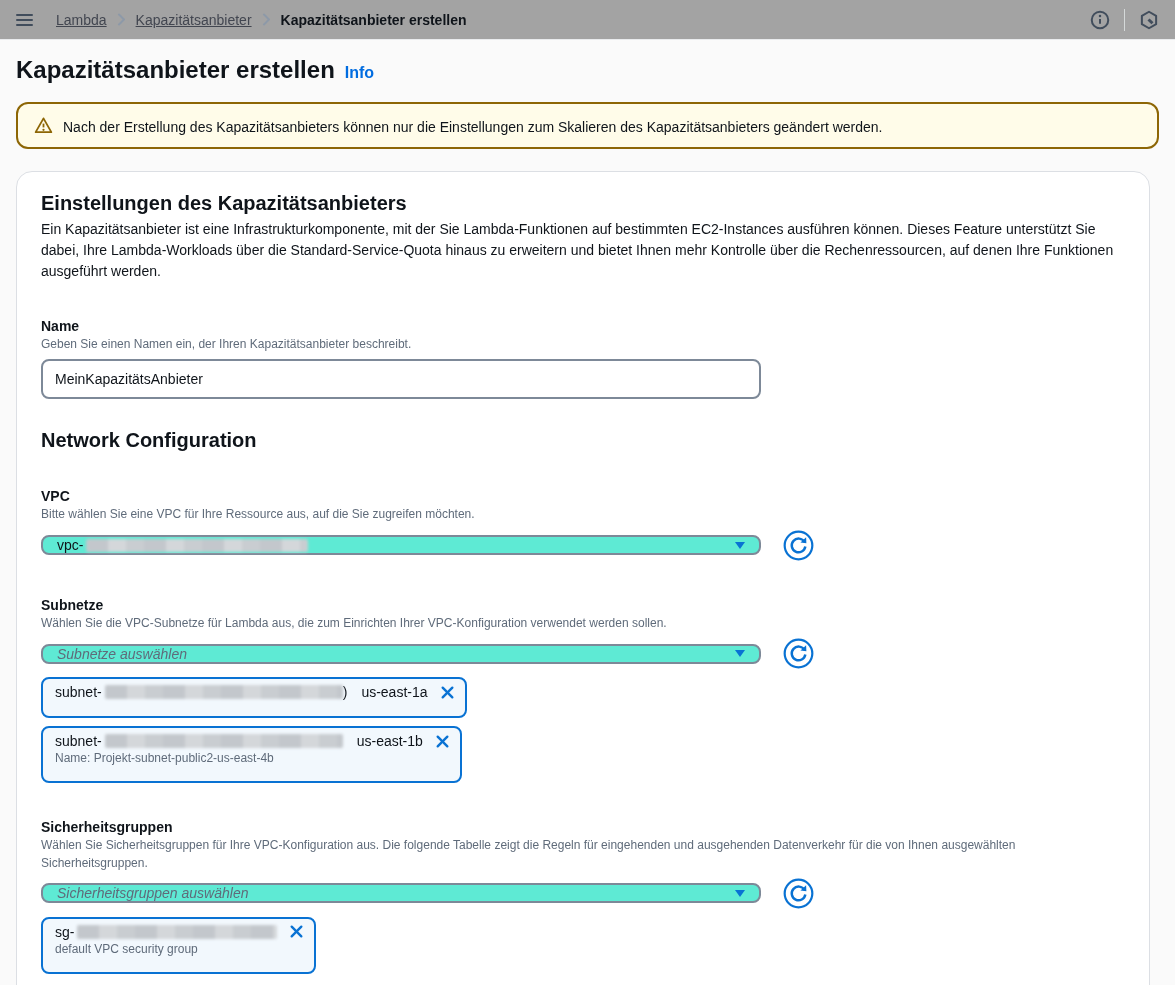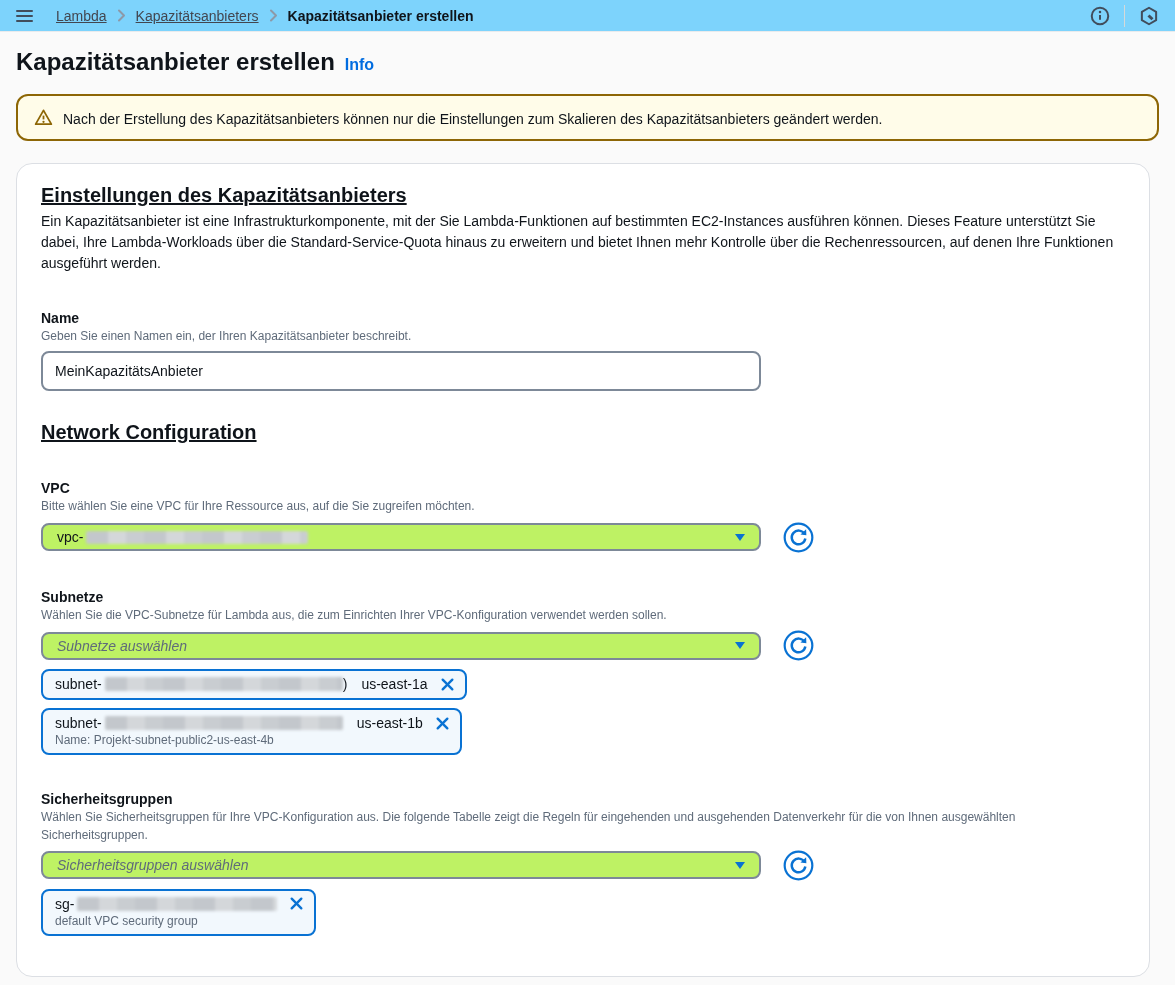--- a/index.html
+++ b/index.html
@@ -3,21 +3,21 @@
 <meta charset="utf-8">
 <style>
   * { box-sizing: border-box; margin: 0; padding: 0; }
   html, body {
     width: 1175px; height: 985px; overflow: hidden;
     font-family: "Liberation Sans", sans-serif;
     background: #fafafa; color: #0f141a;
   }
   
   .topbar {
-    height: 32px; background: #7dd3fc; border-bottom: 1px solid #e9ebed;
+    height: 40px; background: #a3a3a3; border-bottom: 1px solid #e9ebed;
     display: flex; align-items: center; padding: 0 16px;
   }
   .menu-btn { width: 22px; height: 22px; display: flex; flex-direction: column;
     justify-content: center; gap: 3px; cursor: pointer; background: none; border: none; }
   .menu-btn span { display: block; width: 17px; height: 2px; background: #414d5c; border-radius: 1px; }
   .breadcrumbs { display: flex; align-items: center; margin-left: 18px; font-size: 14px; }
   .crumb-link { color: #424650; text-decoration: underline; cursor: pointer; }
   .crumb-current { color: #0f141a; font-weight: 700; }
   .crumb-sep { margin: 0 10px; display: inline-flex; }
   .topbar-right { margin-left: auto; display: flex; align-items: center; gap: 14px; }
@@ -34,53 +34,53 @@
   .alert { border-radius: 12px; padding: 12px 16px; display: flex; align-items: center; gap: 10px; font-size: 14px; }
   .alert-warning { margin-top: 18px; border: 2px solid #8d6605; background: #fffce9; align-items: flex-end; }
   .alert-info { border: 2px solid #0972d3; background: #f2f8fd; position: relative; }
   .alert svg { flex: 0 0 auto; }
   .smudge { position: absolute; top: 5px; left: 50%; transform: translateX(-50%);
     width: 36px; height: 5px; background: #d3d6da; filter: blur(1px); border-radius: 2px; }
 
   
   .card { margin-top: 22px; width: 1134px; background: #ffffff;
     border: 1px solid #dcdfe4; border-radius: 16px; padding: 20px 24px 40px; }
-  .card h2 { font-size: 20px; font-weight: 700; color: #0f141a; text-decoration: underline; }
+  .card h2 { font-size: 20px; font-weight: 700; color: #0f141a; }
   .card-desc { margin-top: 4px; font-size: 14px; line-height: 1.5; color: #0f141a; }
 
   .field { margin-top: 36px; }
   .field-label { font-size: 14px; font-weight: 700; color: #0f141a; }
   .field-desc { margin-top: 2px; font-size: 12px; color: #5f6b7a; line-height: 1.45; max-width: 1060px; }
   .control-row { margin-top: 6px; display: flex; align-items: center; }
 
   .text-input {
     width: 720px; height: 40px; border: 2px solid #7d8998; border-radius: 8px;
     padding: 17px 12px; font-size: 14px; color: #0f141a; background: #fff;
     font-family: "Liberation Sans", sans-serif;
   }
   .dropdown {
-    width: 720px; height: 28px; border: 2px solid #7d8998; border-radius: 8px;
-    background: #bef264; display: flex; align-items: center; padding: 0 14px; cursor: pointer;
+    width: 720px; height: 20px; border: 2px solid #7d8998; border-radius: 8px;
+    background: #5eead4; display: flex; align-items: center; padding: 0 14px; cursor: pointer;
   }
   .dd-value { font-size: 14px; color: #0f141a; display: inline-flex; align-items: center; }
   .dd-placeholder { font-size: 14px; font-style: italic; color: #5f6b7a; }
   .caret { margin-left: auto; width: 0; height: 0;
     border-left: 5px solid transparent; border-right: 5px solid transparent;
     border-top: 7px solid #0972d3; }
   .refresh-btn { margin-left: 22px; background: none; border: none; cursor: pointer; display: inline-flex; }
 
   .redact { display: inline-block; height: 13px; border-radius: 2px; margin-left: 3px;
     vertical-align: middle; filter: blur(1.6px);
     background: repeating-linear-gradient(90deg, #c3c7cc 0 22px, #d4d7da 22px 40px, #c9cdd1 40px 58px); }
   .redact-vpc { width: 222px; }
   .redact-subnet { width: 238px; height: 14px; }
   .redact-sg { width: 200px; height: 14px; }
 
   .token { display: inline-block; border: 2px solid #0972d3; background: #f2f8fd;
-    border-radius: 8px; padding: 5px 10px 6px 12px; margin-top: 8px; }
+    border-radius: 8px; padding: 5px 10px 16px 12px; margin-top: 8px; }
   .token-block { display: block; }
   .token-line1 { display: flex; align-items: center; font-size: 14px; color: #0f141a; }
   .token-zone { margin-left: 14px; }
   .token-zone:empty, .token-suffix:empty { display: none; }
   .token-close { margin-left: 12px; background: none; border: none; cursor: pointer; display: inline-flex; }
   .token-name { margin-top: 2px; font-size: 12px; color: #5f6b7a; }
 </style>
 </head>
 <body>
 
@@ -90,21 +90,21 @@
       <span></span>
       <span></span>
     </button>
   <nav class="breadcrumbs">
     <a class="crumb-link">Lambda</a>
     <span class="crumb-sep">
       <svg width="9" height="13" viewBox="0 0 9 13">
           <path d="M2 1.5 L7 6.5 L2 11.5" fill="none" stroke="#8d99a8" stroke-width="2" stroke-linecap="round" stroke-linejoin="round"></path>
         </svg>
     </span>
-    <a class="crumb-link">Kapazitätsanbieters</a>
+    <a class="crumb-link">Kapazitätsanbieter</a>
     <span class="crumb-sep">
       <svg width="9" height="13" viewBox="0 0 9 13">
           <path d="M2 1.5 L7 6.5 L2 11.5" fill="none" stroke="#8d99a8" stroke-width="2" stroke-linecap="round" stroke-linejoin="round"></path>
         </svg>
     </span>
     <span class="crumb-current">Kapazitätsanbieter erstellen</span>
   </nav>
   <div class="topbar-right">
     <button class="icon-btn">
       <svg width="20" height="20" viewBox="0 0 16 16">

